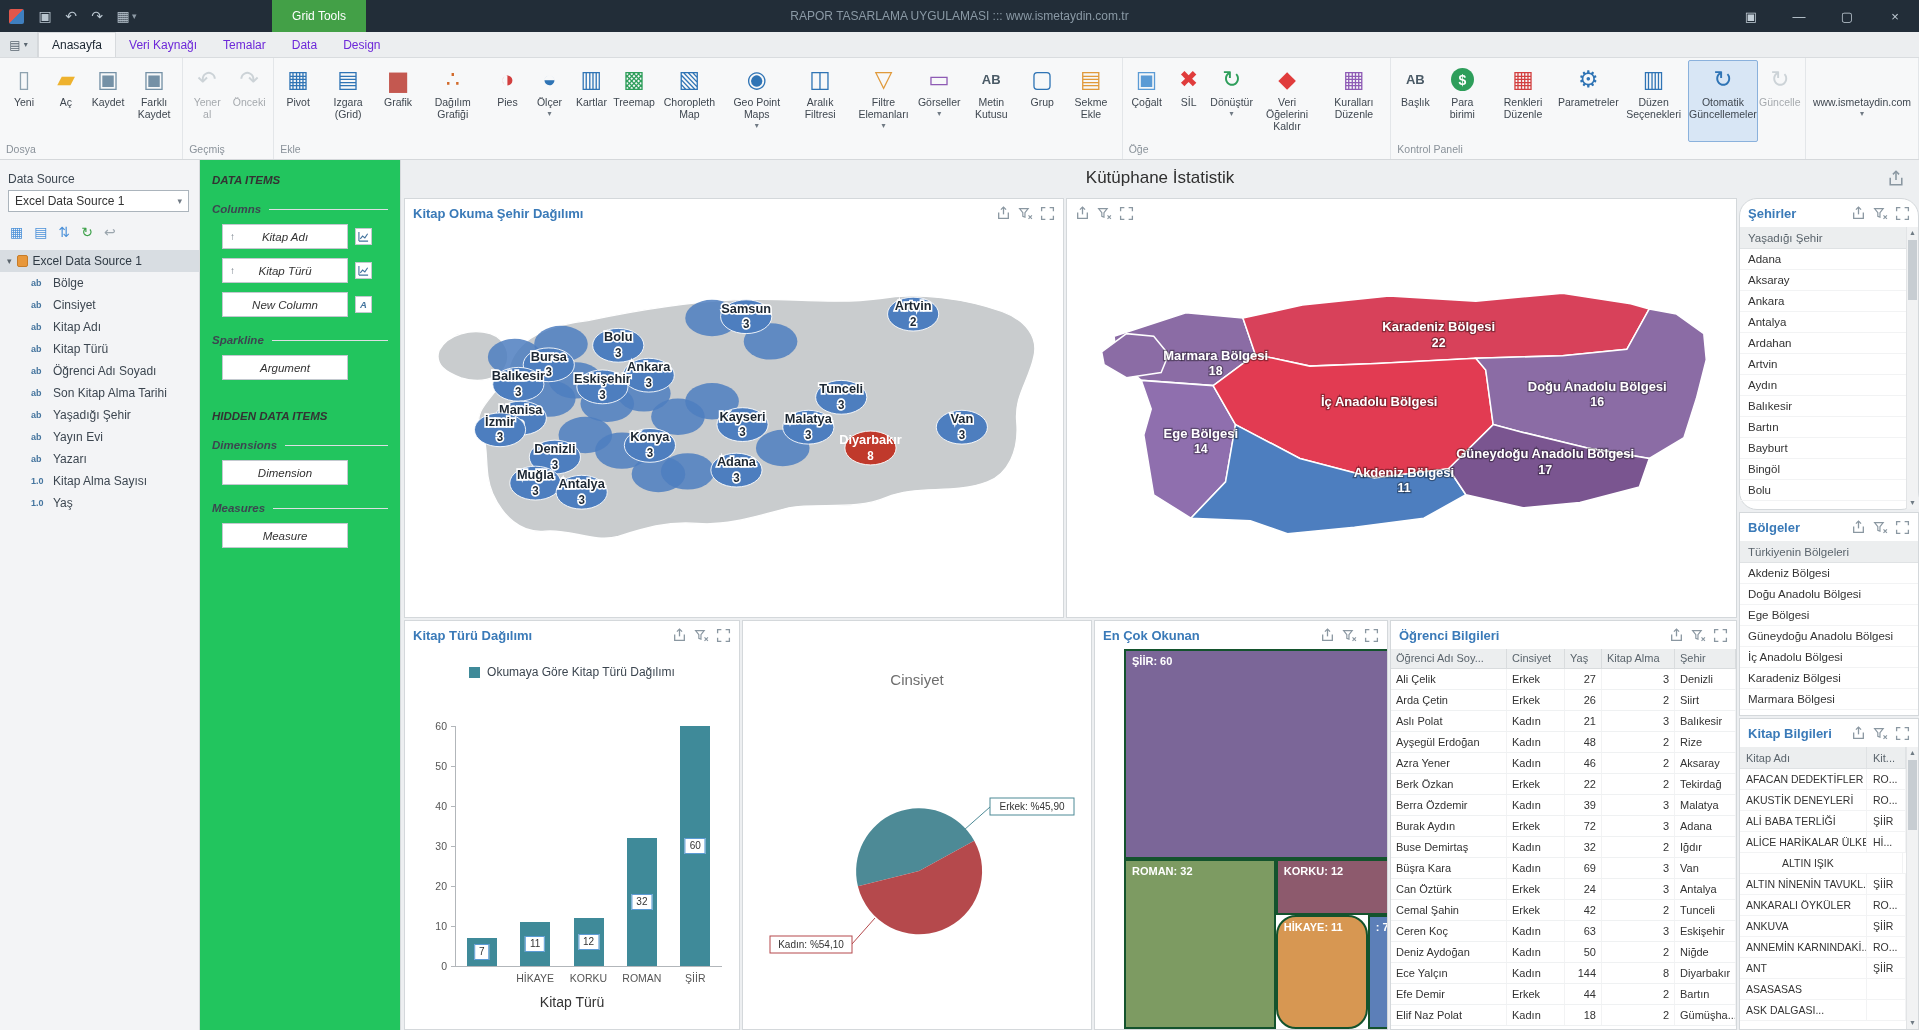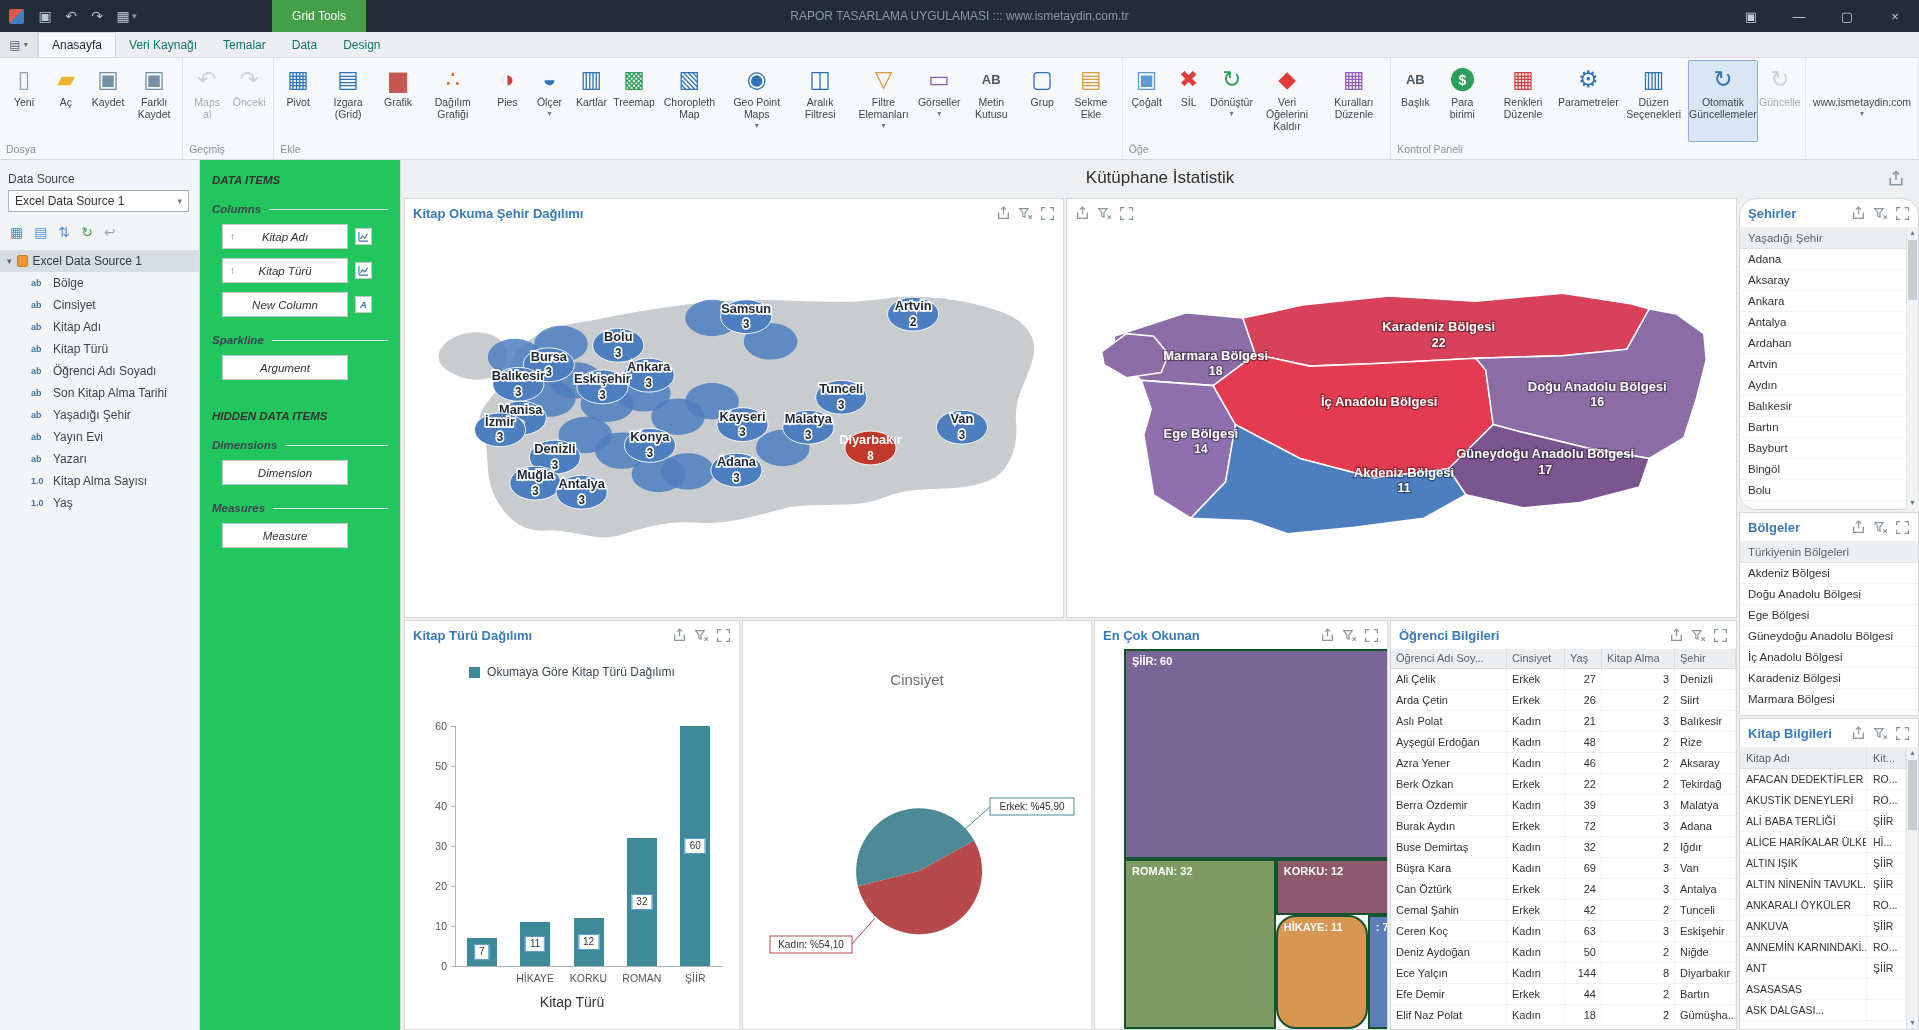--- a/index.html
+++ b/index.html
@@ -15,21 +15,21 @@
 .grid-tools{position:absolute;left:272px;top:0;height:32px;width:94px;background:#43a047;color:#fff;font-size:12px;display:flex;align-items:center;justify-content:center;}
 .tb-title{position:absolute;left:400px;right:400px;text-align:center;font-size:12px;color:#8a99a5;top:9px;pointer-events:none;}
 .tb-right{position:absolute;right:0;top:0;height:32px;display:flex;}
 .win-btn{width:48px;height:32px;display:flex;align-items:center;justify-content:center;color:#c2cdd6;font-size:13px;}
 
 
 .tabrow{position:absolute;top:32px;left:0;right:0;height:26px;background:#eceef0;border-bottom:1px solid #d9dcdf;display:flex;align-items:stretch;}
 .file-btn{width:38px;display:flex;align-items:center;justify-content:center;gap:3px;background:#e2e6e9;border-right:1px solid #d4d8db;color:#5a6670;}
 .fb-ico{font-size:12px;}
 .fb-caret{font-size:8px;}
-.rtab{display:flex;align-items:center;padding:0 13px;font-size:12px;color:#0f766e;}
+.rtab{display:flex;align-items:center;padding:0 13px;font-size:12px;color:#6d28d9;}
 .rtab.active{background:#f7f8f9;border:1px solid #d7dadd;border-bottom:none;color:#1a2530;}
 
 
 .ribbon{position:absolute;top:58px;left:0;right:0;height:102px;background:#f7f8f9;border-bottom:1px solid #d5d8db;display:flex;overflow:hidden;}
 .rgroup{display:flex;flex-direction:column;border-right:1px solid #e3e6e9;}
 .rgroup-btns{flex:1;display:flex;align-items:stretch;padding:2px 3px 0;}
 .rgroup-label{height:17px;text-align:left;font-size:10.5px;color:#8a929a;line-height:15px;white-space:nowrap;padding:0 6px;}
 .rbtn{min-width:42px;padding:2px 3px;display:flex;flex-direction:column;align-items:center;color:#3f4750;border:1px solid transparent;border-radius:2px;}
 .rbtn.active{background:#d8e6f5;border-color:#8ab1dc;}
 .rbtn.disabled{opacity:.45;}
@@ -178,21 +178,21 @@
           </div>
         </div>
         <div class="rgroup-label">Dosya</div>
       </div>
       <div class="rgroup">
         <div class="rgroup-btns">
           <div class="rbtn disabled">
             <div class="ric">
               <span class="glyph" style="color: rgb(154, 167, 176);">↶</span>
             </div>
-            <div class="rlabel">Maps al</div>
+            <div class="rlabel">Yener al</div>
           </div>
           <div class="rbtn disabled">
             <div class="ric">
               <span class="glyph" style="color: rgb(154, 167, 176);">↷</span>
             </div>
             <div class="rlabel">Önceki</div>
           </div>
         </div>
         <div class="rgroup-label">Geçmiş</div>
       </div>
@@ -1112,21 +1112,21 @@
             </div>
             <div class="brow">
               <div class="b-c" style="width: 127px;">ALİ BABA TERLİĞİ</div>
               <div class="b-c" style="width: 39px;">ŞİİR</div>
             </div>
             <div class="brow">
               <div class="b-c" style="width: 127px;">ALİCE HARİKALAR ÜLKESİ</div>
               <div class="b-c" style="width: 39px;">Hİ...</div>
             </div>
             <div class="brow">
-              <div class="b-c" style="width: 127px;">ALTIN IŞIK</div>
+              <div class="b-c" style="width: 127px; margin-left: 36px;">ALTIN IŞIK</div>
               <div class="b-c" style="width: 39px;">ŞİİR</div>
             </div>
             <div class="brow">
               <div class="b-c" style="width: 127px;">ALTIN NİNENİN TAVUKL...</div>
               <div class="b-c" style="width: 39px;">ŞİİR</div>
             </div>
             <div class="brow">
               <div class="b-c" style="width: 127px;">ANKARALI ÖYKÜLER</div>
               <div class="b-c" style="width: 39px;">RO...</div>
             </div>

